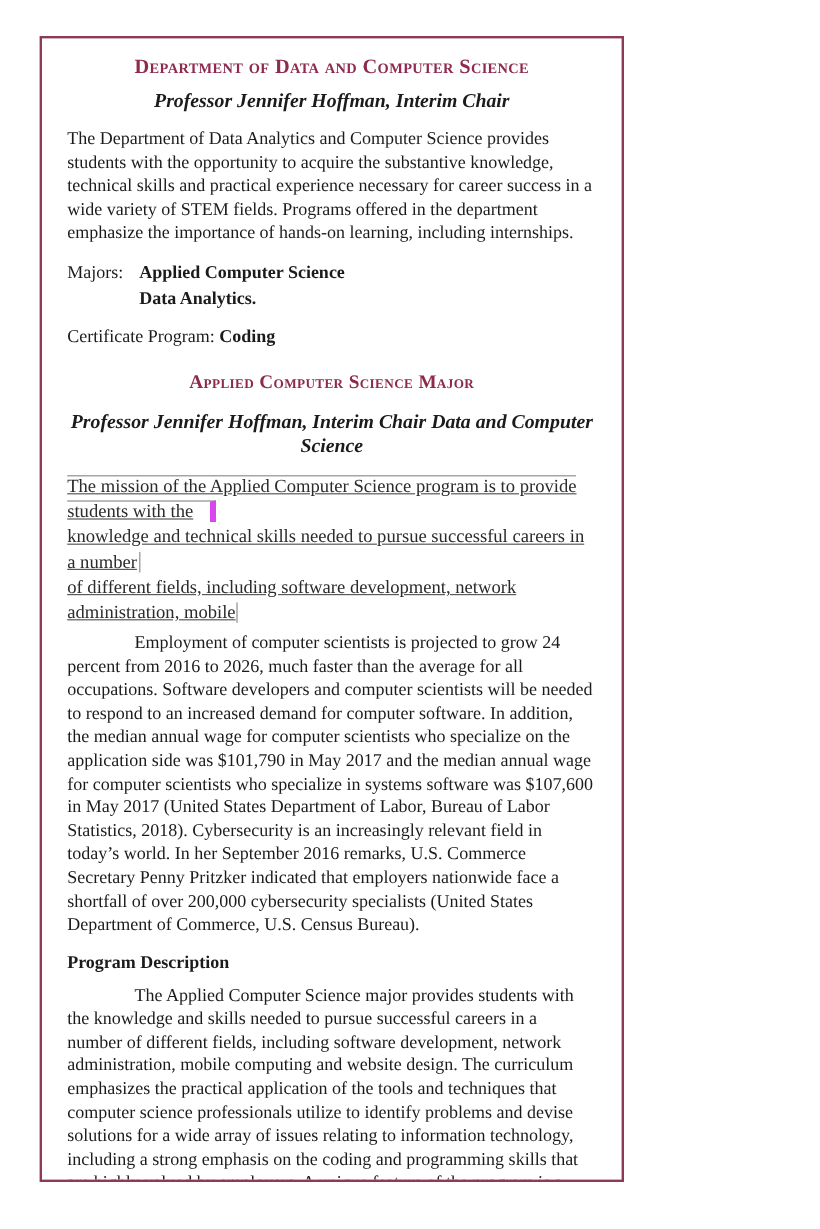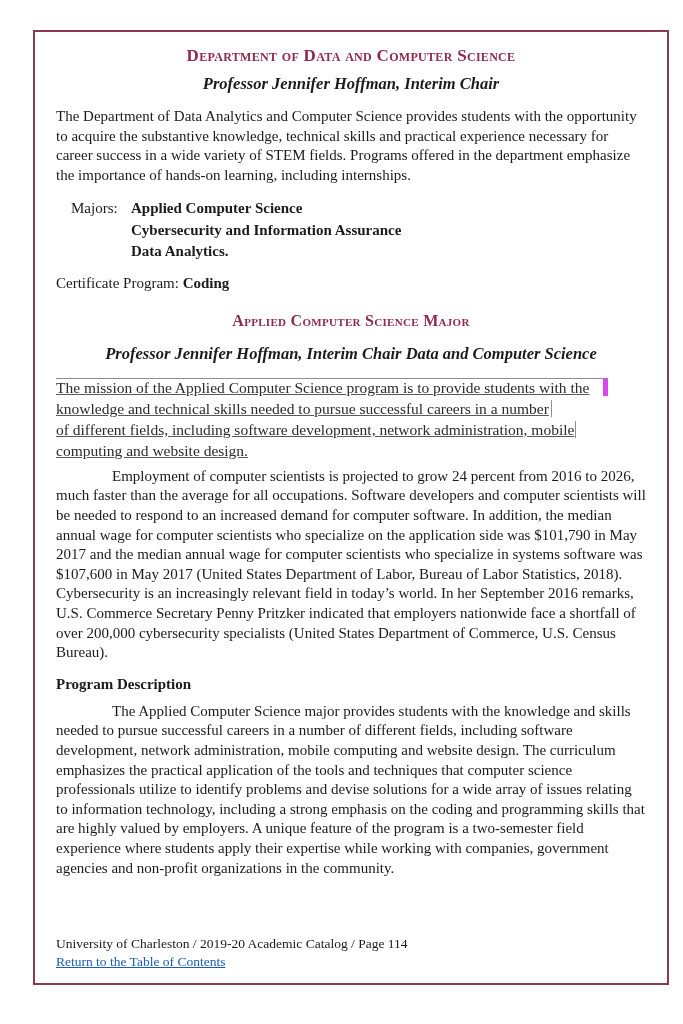--- a/index.html
+++ b/index.html
@@ -9,21 +9,21 @@
     height: 1024px;
     background: #ffffff;
     font-family: "Liberation Serif", "DejaVu Serif", serif;
     color: #1b1b1b;
     overflow: hidden;
   }
   .frame {
     position: absolute;
     left: 33px;
     top: 30px;
-    width: 636px;
+    width: 487px;
     height: 955px;
     border: 2px solid #8d3a57;
     box-sizing: border-box;
     display: flex;
     flex-direction: column;
     padding: 12px 21px 12px 21px;
     overflow: hidden;
   }
   .dept-title {
     text-align: center;
@@ -45,21 +45,21 @@
     font-size: 15px;
     line-height: 19.6px;
     margin: 0 0 13px 0;
   }
   .indent { text-indent: 56px; }
   .majors-row {
     display: flex;
     align-items: flex-start;
     font-size: 15px;
     line-height: 21.5px;
-    margin: 0 0 12px 15px;
+    margin: 0 0 12px 0;
   }
   .majors-label { width: 60px; flex: none; }
   .majors-list { font-weight: bold; }
   .cert-row { font-size: 15px; margin: 0 0 14px 0; }
   .cert-value { font-weight: bold; }
   .section-title {
     text-align: center;
     color: #8e2a4f;
     font-weight: bold;
     font-variant: small-caps;
@@ -103,40 +103,38 @@
     <div class="dept-title">Department of Data and Computer Science</div>
 
     <div class="chair-line">Professor Jennifer Hoffman, Interim Chair</div>
 
     <p class="body-par">The Department of Data Analytics and Computer Science provides students with the opportunity to acquire the substantive knowledge, technical skills and practical experience necessary for career success in a wide variety of STEM fields. Programs offered in the department emphasize the importance of hands-on learning, including internships.</p>
 
     <div class="majors-row">
       <span class="majors-label">Majors:</span>
       <div class="majors-list">
         <div>Applied Computer Science</div>
-        <div>Cybersecurity and Information Assurance</div>
         <div>Data Analytics.</div>
       </div>
     </div>
 
     <div class="cert-row">
       <span>Certificate Program:</span>
       <span class="cert-value">Coding</span>
     </div>
 
     <div class="section-title">Applied Computer Science Major</div>
 
     <div class="chair-line">Professor Jennifer Hoffman, Interim Chair Data and Computer Science</div>
 
 
     <div class="mission">
       <div><span class="m-line m-l1">The mission of the Applied Computer Science program is to provide students with the</span></div>
       <div><span class="m-line m-l2">knowledge and technical skills needed to pursue successful careers in a number</span></div>
       <div><span class="m-line m-l3">of different fields, including software development, network administration, mobile</span></div>
-      <div><span class="m-line">computing and website design.</span></div>
     </div>
 
     <p class="body-par indent">Employment of computer scientists is projected to grow 24 percent from 2016 to 2026, much faster than the average for all occupations. Software developers and computer scientists will be needed to respond to an increased demand for computer software. In addition, the median annual wage for computer scientists who specialize on the application side was $101,790 in May 2017 and the median annual wage for computer scientists who specialize in systems software was $107,600 in May 2017 (United States Department of Labor, Bureau of Labor Statistics, 2018). Cybersecurity is an increasingly relevant field in today’s world. In her September 2016 remarks, U.S. Commerce Secretary Penny Pritzker indicated that employers nationwide face a shortfall of over 200,000 cybersecurity specialists (United States Department of Commerce, U.S. Census Bureau).</p>
 
     <div class="sub-heading">Program Description</div>
 
     <p class="body-par indent">The Applied Computer Science major provides students with the knowledge and skills needed to pursue successful careers in a number of different fields, including software development, network administration, mobile computing and website design. The curriculum emphasizes the practical application of the tools and techniques that computer science professionals utilize to identify problems and devise solutions for a wide array of issues relating to information technology, including a strong emphasis on the coding and programming skills that are highly valued by employers. A unique feature of the program is a two-semester field experience where students apply their expertise while working with companies, government agencies and non-profit organizations in the community.</p>
 
     <div class="footer">
       <div>University of Charleston / 2019-20 Academic Catalog / Page 114</div>

